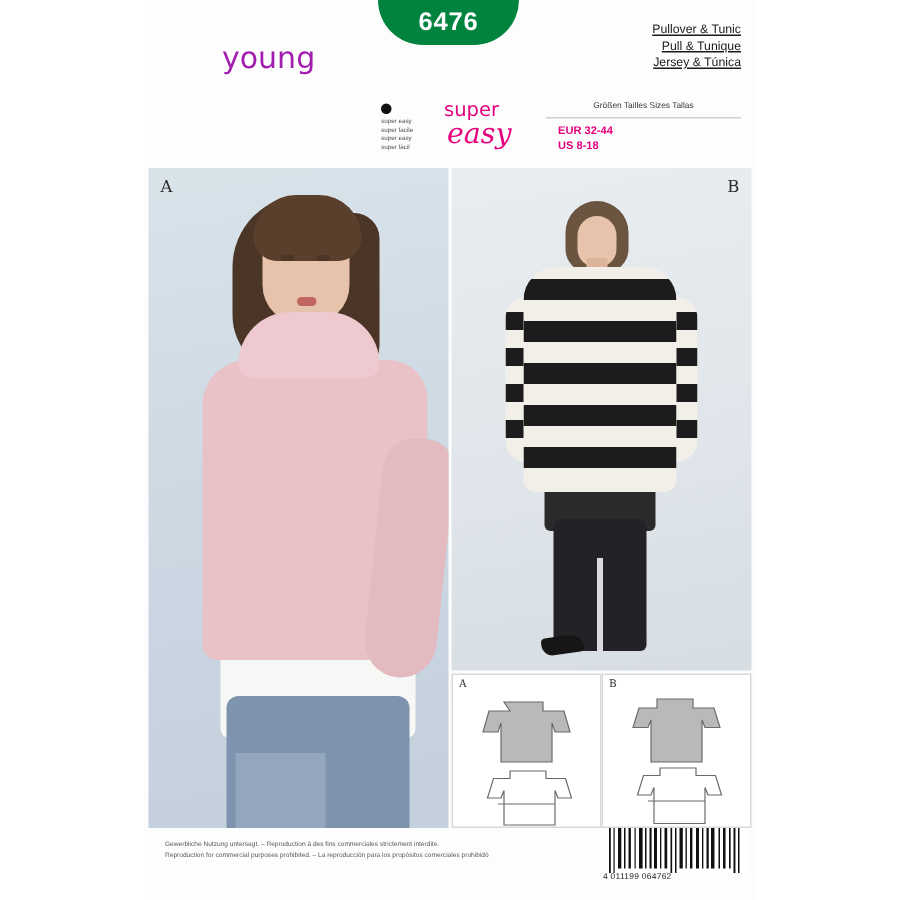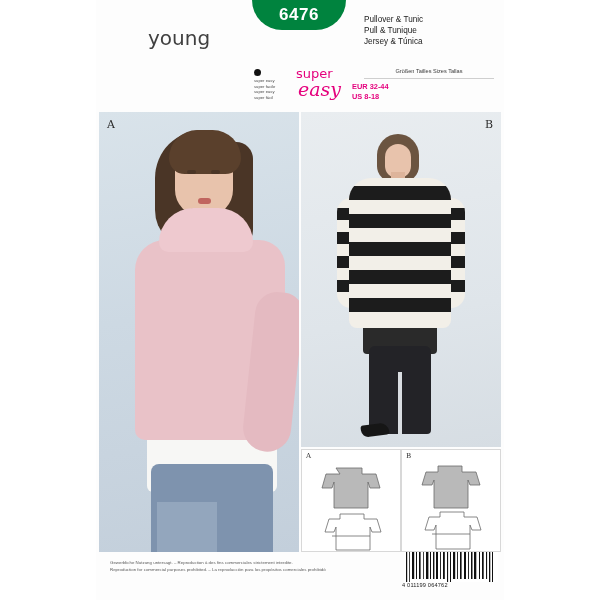--- a/index.html
+++ b/index.html
@@ -64,21 +64,21 @@
   .brand-burda {
     font-size: 38px;
     font-weight: bold;
     color: #e5007d;
     letter-spacing: -1.5px;
     line-height: 36px;
     font-family: "DejaVu Sans", sans-serif;
   }
   .brand-young {
     font-size: 20px;
-    color: #404040;
+    color: #a21caf;
     letter-spacing: 0px;
     line-height: 20px;
     margin-left: 38px;
     margin-top: 2px;
     font-family: "DejaVu Sans", sans-serif;
   }
   
   .super-easy {
     position: absolute;
     left: 158px;
@@ -119,45 +119,46 @@
     color: #e5007d;
     font-style: italic;
     font-family: "DejaVu Serif", serif;
   }
   
   .titles {
     position: absolute;
     left: 268px;
     top: 14px;
     width: 130px;
-    text-align: left;
+    text-align: right;
     font-size: 8.2px;
     line-height: 11px;
     color: #1b1b1b;
+    text-decoration: underline;
   }
   .sizes-line {
     position: absolute;
     left: 268px;
     top: 68px;
     width: 130px;
     text-align: center;
     font-size: 5.6px;
     color: #3a3a3a;
   }
   .sizes-rule {
     position: absolute;
     left: 268px;
     top: 78px;
     width: 130px;
     height: 1px;
     background: #cfcfcf;
   }
   .size-codes {
     position: absolute;
-    left: 256px;
+    left: 276px;
     top: 82px;
     width: 130px;
     font-size: 7.4px;
     line-height: 10px;
     color: #e5007d;
     font-weight: bold;
   }
   
   .photo-left {
     position: absolute;

